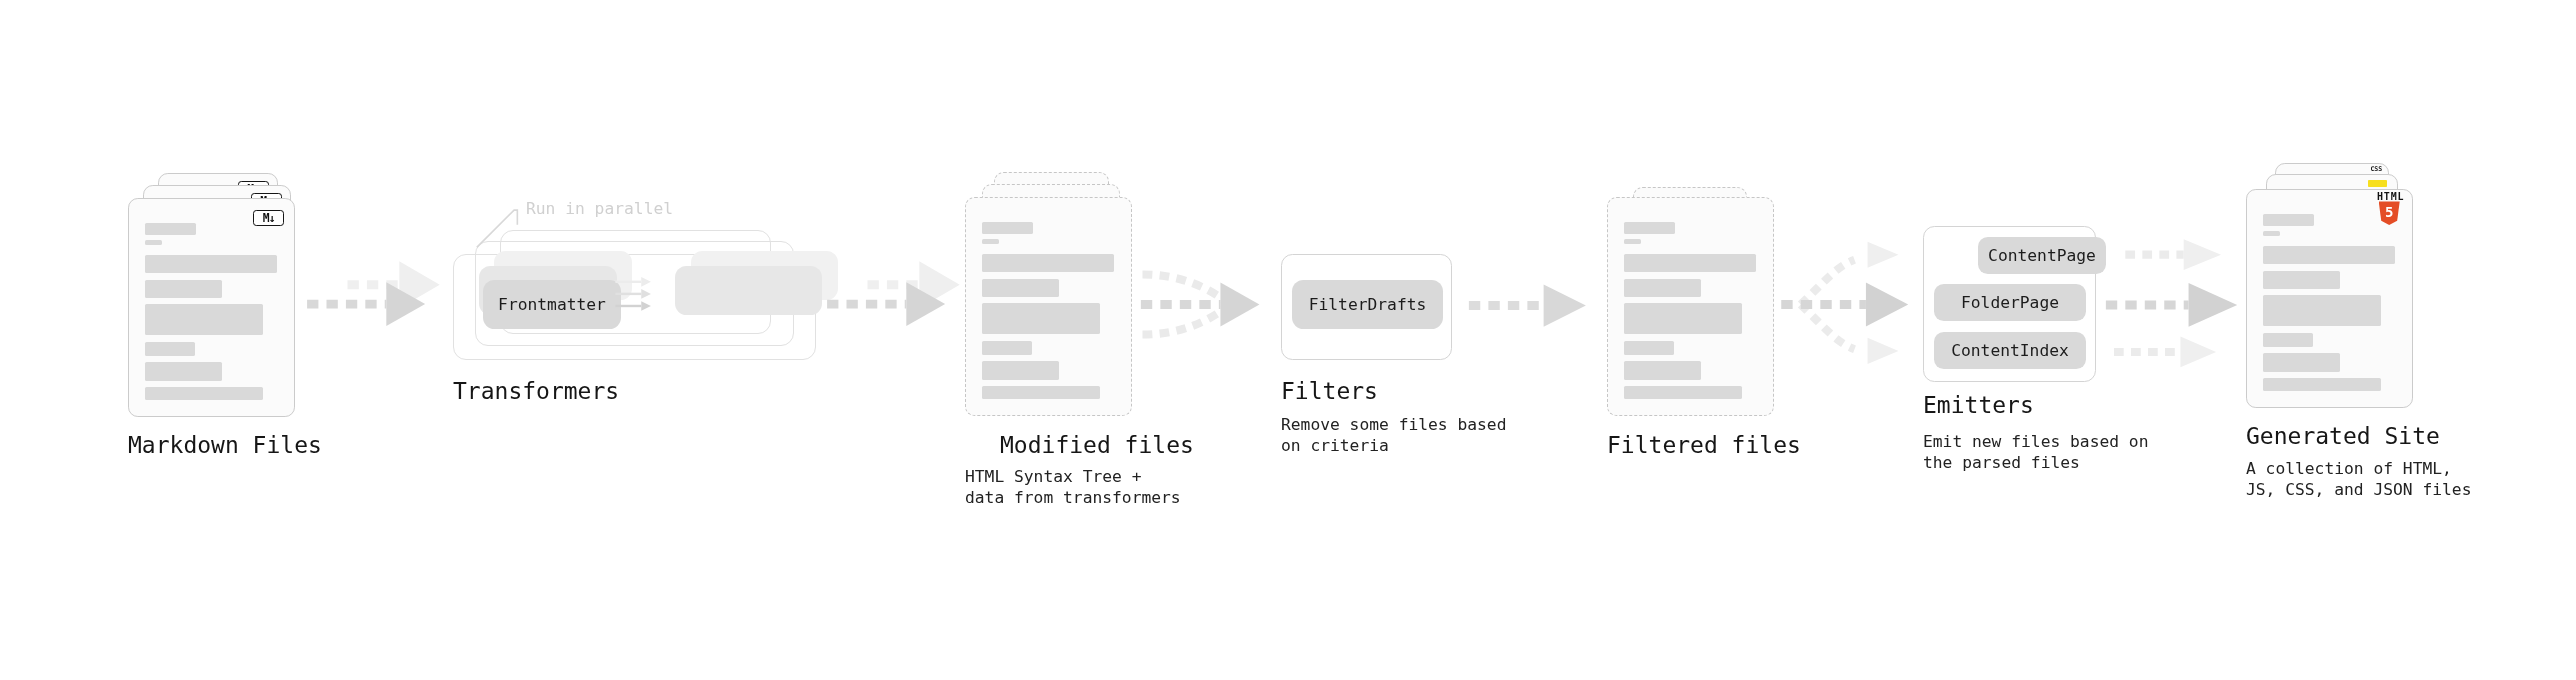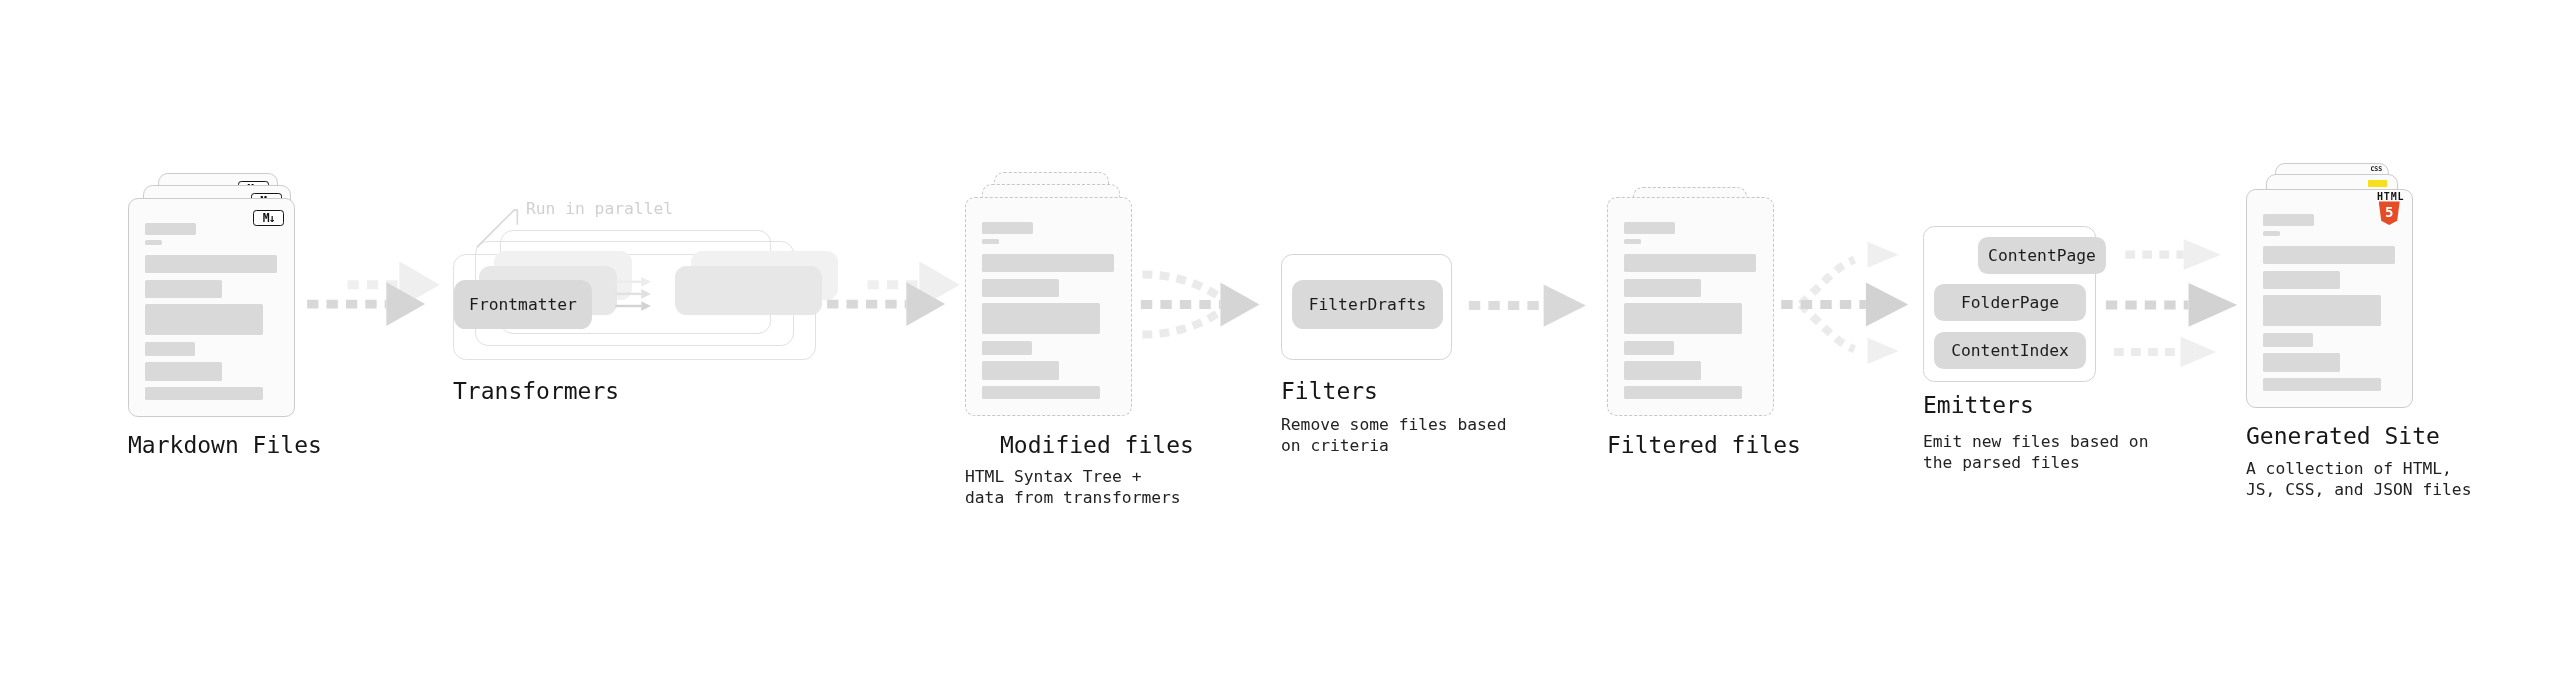--- a/index.html
+++ b/index.html
@@ -80,21 +80,21 @@
 
   <svg style="left:463px;top:197px;" width="73" height="57" viewBox="0 0 90 70">
     <path d="M17,62 L63,16 L67,16 L67,34" fill="none" stroke="#d8d8d8" stroke-width="2"></path>
   </svg>
   <div class="annotation" style="left:526px;top:199px;">Run in parallel</div>
 
   <div class="pill ghost2" style="left:494px;top:251px;width:138px;height:49px;"></div>
   <div class="pill ghost2" style="left:691px;top:251px;width:147px;height:49px;"></div>
   <div class="pill ghost1" style="left:479px;top:266px;width:138px;height:49px;"></div>
   <div class="pill ghost1" style="left:675px;top:266px;width:147px;height:49px;"></div>
-  <div class="pill" style="left:454px;top:280px;width:138px;height:49px;">
+  <div class="pill" style="left:483px;top:280px;width:138px;height:49px;">
       <span>Frontmatter</span>
     </div>
 
   <svg style="left:609px;top:272px;" width="50" height="47" viewBox="0 0 62 58">
     <line x1="8" y1="12" x2="40" y2="12" stroke="#ececec" stroke-width="3"></line>
       <polygon points="40,6 40,18 52,12" fill="#ececec"></polygon>
     <line x1="8" y1="27" x2="40" y2="27" stroke="#e0e0e0" stroke-width="3"></line>
       <polygon points="40,21 40,33 52,27" fill="#e0e0e0"></polygon>
     <line x1="8" y1="42" x2="40" y2="42" stroke="#d2d2d2" stroke-width="3"></line>
       <polygon points="40,36 40,48 52,42" fill="#d2d2d2"></polygon>

